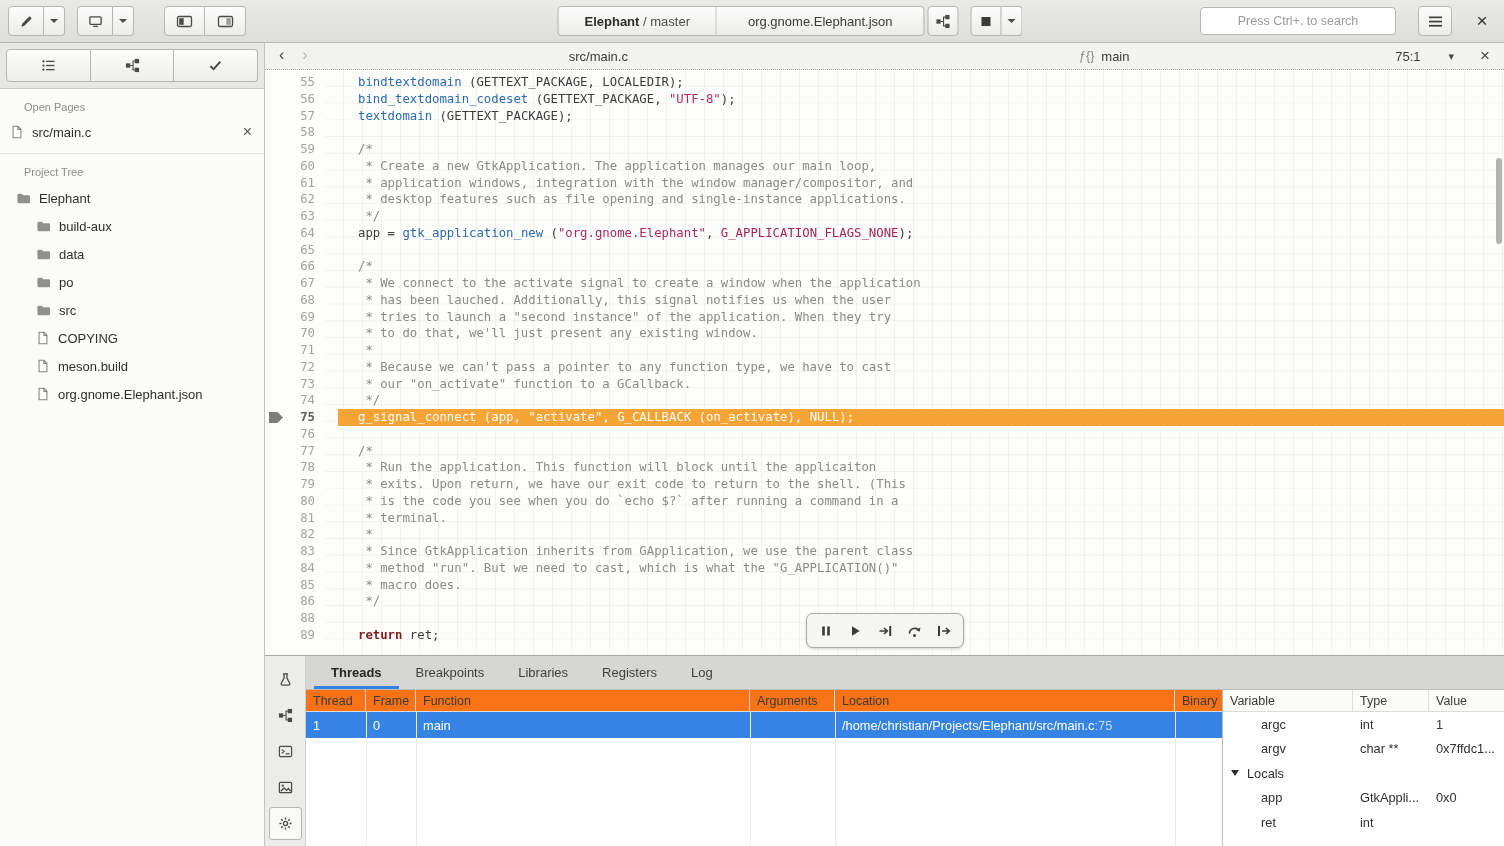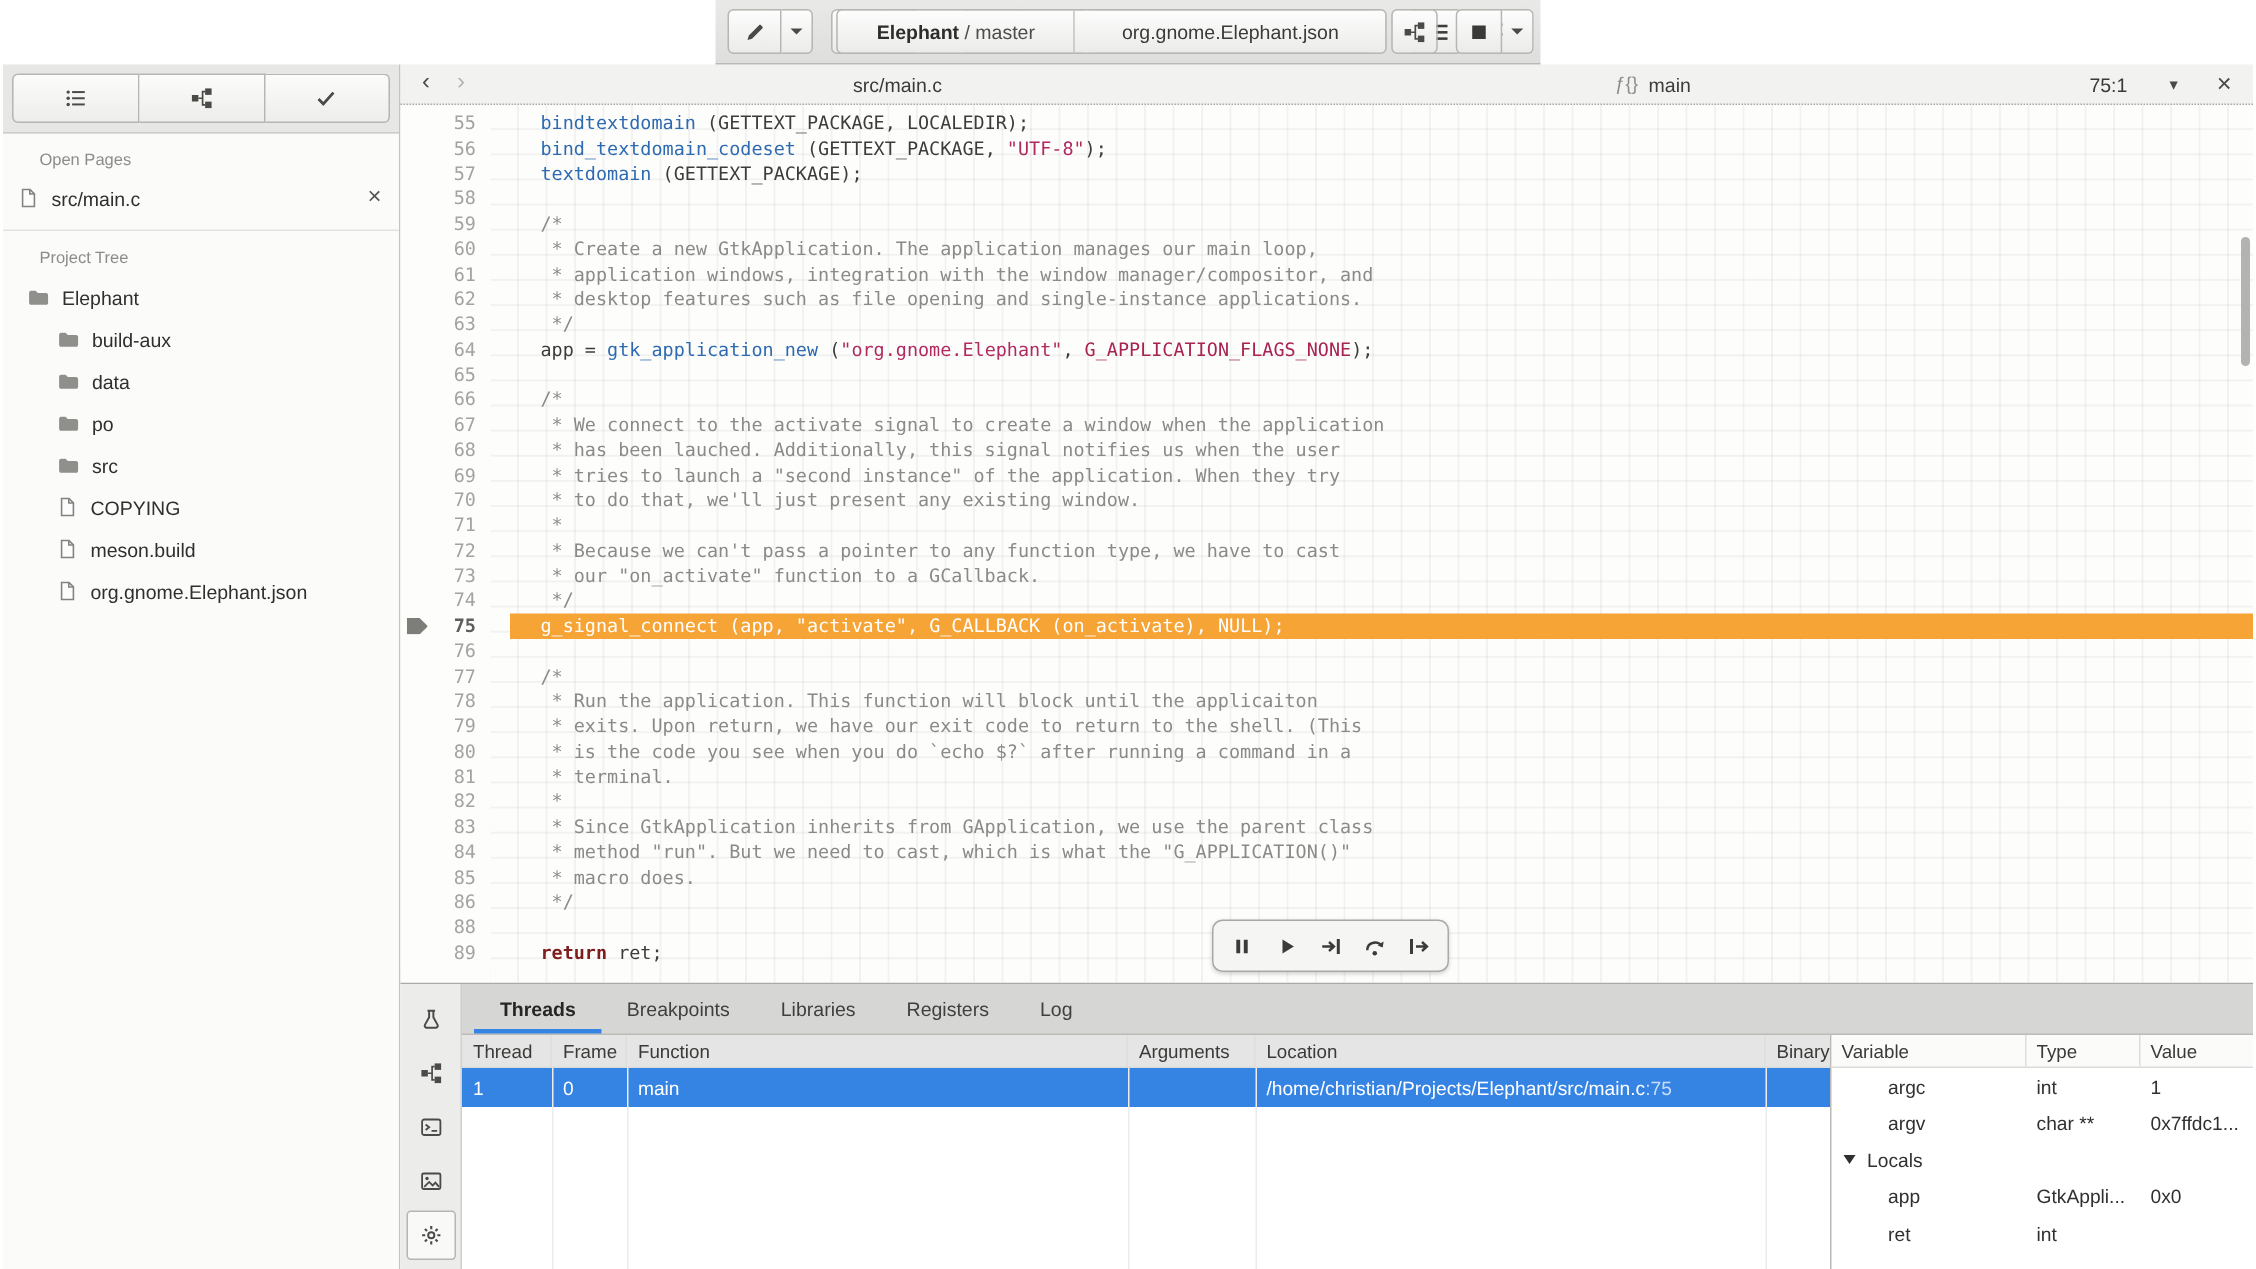--- a/index.html
+++ b/index.html
@@ -1,18 +1,18 @@
 <!DOCTYPE html>
 <html><head>
 <meta charset="utf-8">
 <style>
   *{margin:0;padding:0;box-sizing:border-box}
   html,body{width:1504px;height:846px;overflow:hidden;background:#fff;
     font-family:"Liberation Sans","DejaVu Sans",sans-serif;color:#2e2e2e;}
-  .window{width:1504px;height:846px;display:flex;flex-direction:column;align-items:center;}
+  .window{width:1504px;height:846px;display:flex;flex-direction:column;}
 
   
   .headerbar{flex:0 0 43px;height:43px;background:linear-gradient(#e9e9e8,#dededd);
     border-bottom:1px solid #b9b9b6;display:flex;align-items:center;padding:0 12px 0 8px;position:relative;}
   .hb-left{display:flex;align-items:center;}
   .hb-center{position:absolute;left:50%;transform:translateX(-50%) translateX(38px);display:flex;align-items:center;}
   .hb-right{margin-left:auto;display:flex;align-items:center;}
   .btn{background:linear-gradient(#fdfdfd,#ebebe9);border:1px solid #b6b6b3;border-radius:4px;height:30px;
     display:inline-flex;align-items:center;justify-content:center;color:#3c3c3a;cursor:default;}
   .icon-btn{width:36px;}
@@ -101,21 +101,21 @@
     align-items:center;padding-top:7px;}
   .strip-btn{width:33px;height:33px;margin-bottom:3px;display:flex;align-items:center;justify-content:center;border-radius:3px;border:1px solid transparent;}
   .strip-btn.active{background:#f9f9f8;border:1px solid #b5b5b2;}
   .bp-main{flex:1;display:flex;flex-direction:column;min-width:0;}
   .bp-tabs{flex:0 0 34px;background:#d6d6d4;border-bottom:1px solid #bcbcb9;display:flex;align-items:stretch;padding-left:8px;}
   .bp-tab{display:flex;align-items:center;padding:0 17px;font-size:13px;color:#3f3f3d;}
   .bp-tab.active{font-weight:bold;color:#262624;box-shadow:inset 0 -3px 0 #3584e4;}
   .bp-content{flex:1;display:flex;min-height:0;}
   .threads{flex:1;position:relative;min-width:0;}
   .t-header{display:grid;grid-template-columns:60px 50px 334px 85px 340px 1fr;height:22px;
-    background:#e5e5e5;border-bottom:1px solid #dcdcda;font-size:12.5px;color:#3a3a38;}
+    background:#f97316;border-bottom:1px solid #dcdcda;font-size:12.5px;color:#3a3a38;}
   .t-header > div{display:flex;align-items:center;padding-left:7px;border-right:1px solid #dededc;overflow:hidden;white-space:nowrap;}
   .t-header > div:last-child{border-right:none;}
   .t-row{display:grid;grid-template-columns:60px 50px 334px 85px 340px 1fr;height:26px;background:#3584e4;
     color:#fff;font-size:12.8px;}
   .t-row > div{display:flex;align-items:center;padding-left:7px;overflow:hidden;white-space:nowrap;}
   .loc-line{color:#c7ddf6;}
   .col-sep{position:absolute;top:22px;bottom:0;border-left:1px solid #ececea;}
   .vars{flex:0 0 282px;border-left:1px solid #b9b9b6;display:flex;flex-direction:column;overflow:hidden;}
   .v-header{display:grid;grid-template-columns:130px 76px 1fr;height:22px;background:#fbfbfa;
     border-bottom:1px solid #dcdcda;font-size:12.5px;color:#3a3a38;}

